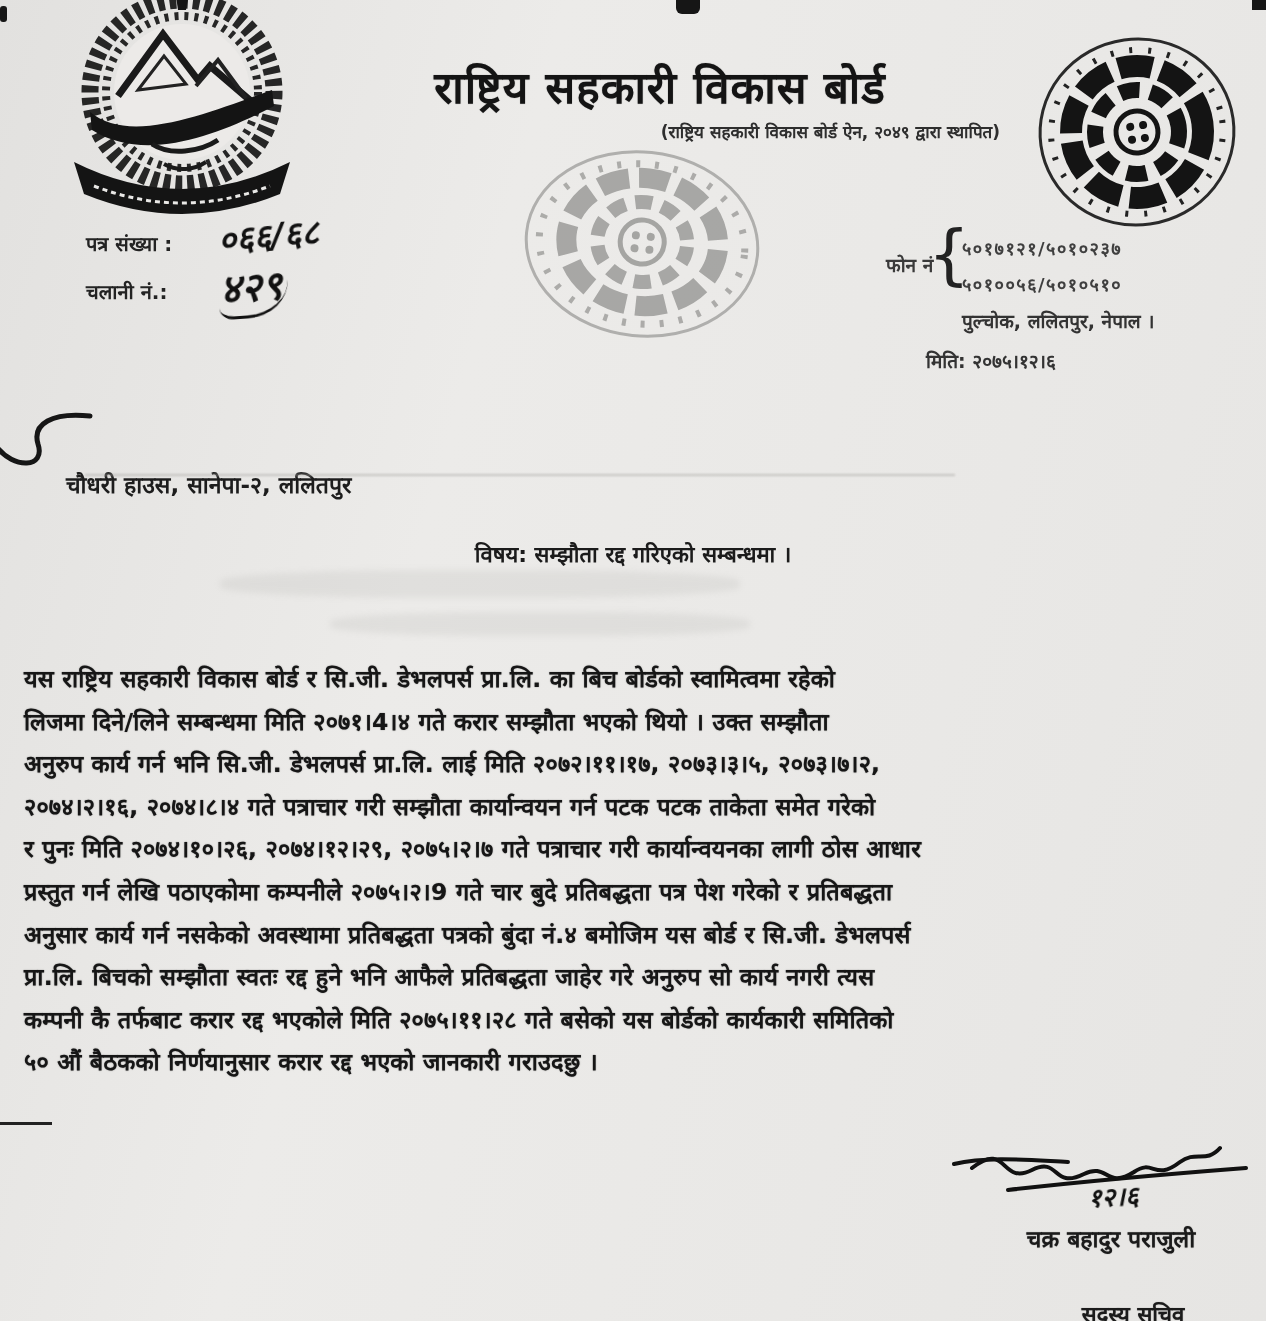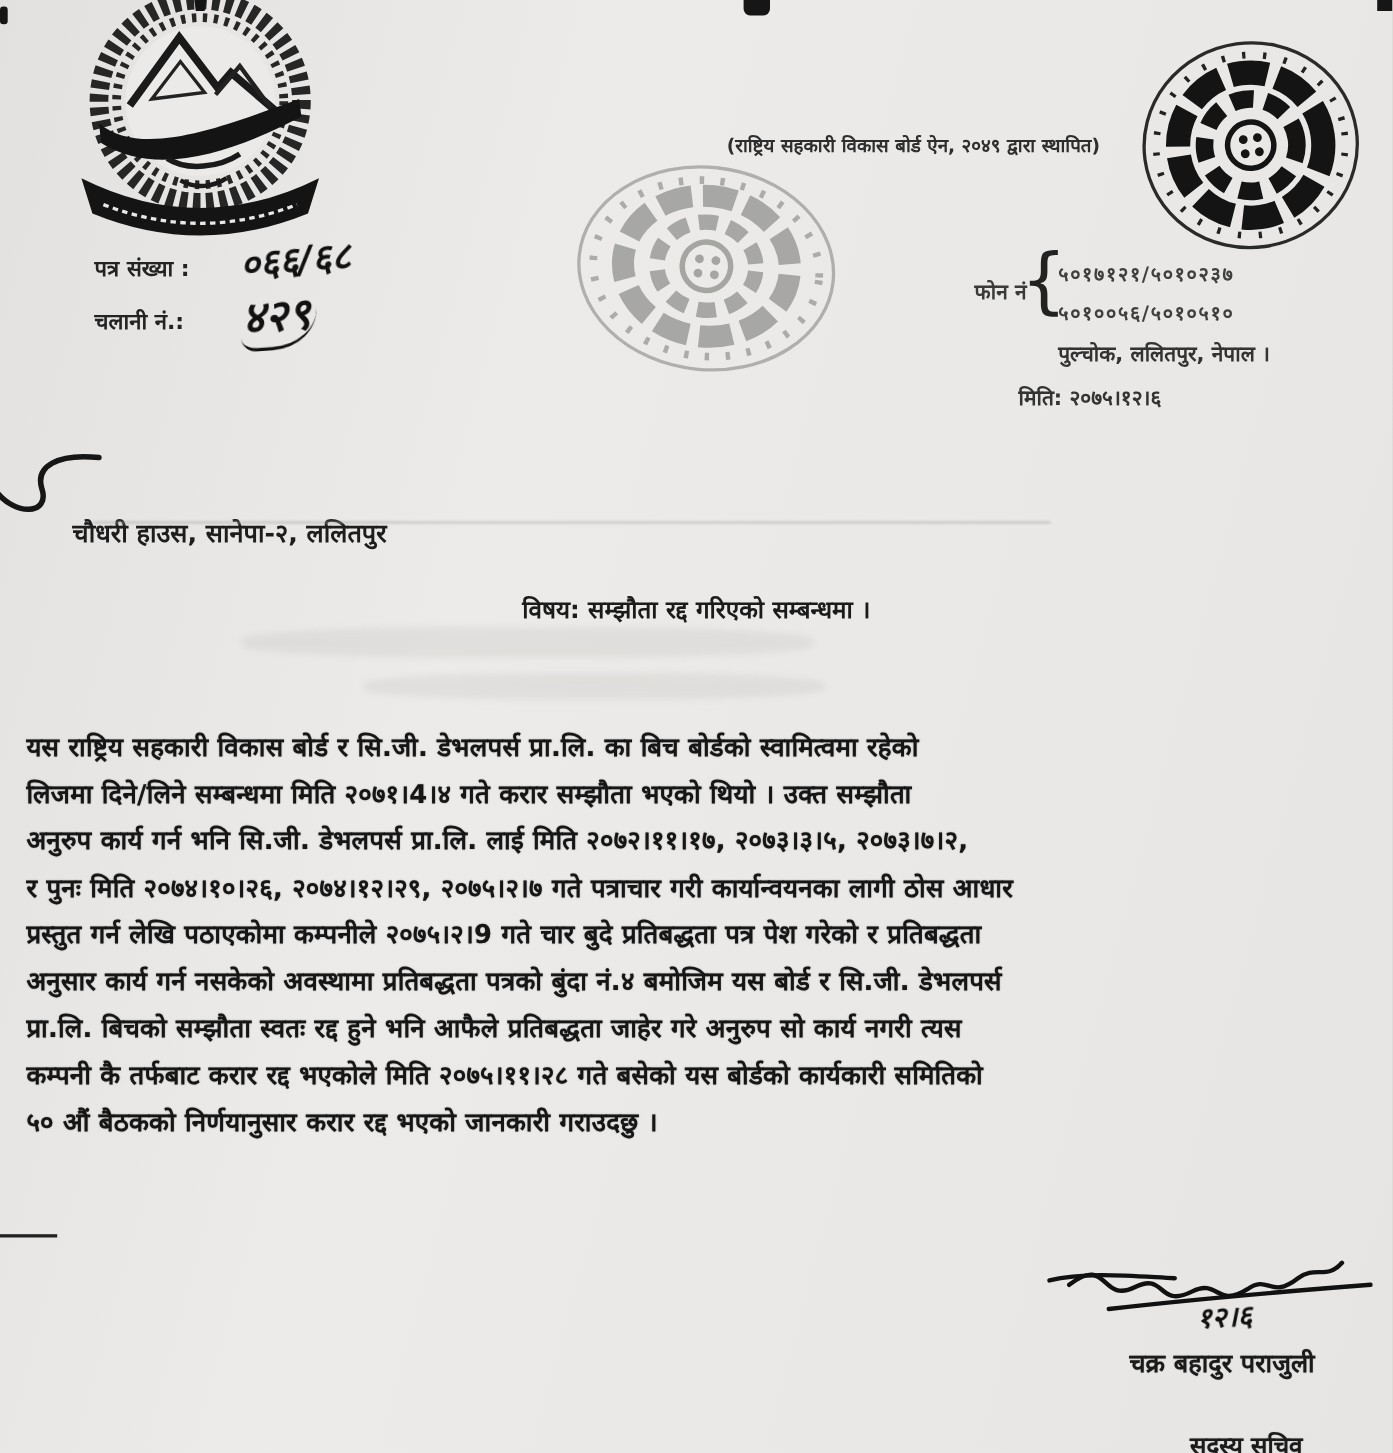--- a/index.html
+++ b/index.html
@@ -102,20 +102,21 @@
       <path d="M92,150 C 110,162 140,158 158,146" fill="none" stroke="#1a1a1a" stroke-width="5"></path>
       <path d="M104,170 C 118,178 134,176 146,168" fill="none" stroke="#1a1a1a" stroke-width="4"></path>
 
       <path d="M14,168 Q122,222 230,168 L220,200 Q122,240 24,200 Z" fill="#141414"></path>
       <path d="M34,192 Q122,226 210,192" fill="none" stroke="#e9e8e6" stroke-width="3" stroke-dasharray="5 4"></path>
 
       <path d="M116,2 L128,2 L126,16 L118,16 Z" fill="#141414"></path>
     </svg>
   </div>
 
+  <div class="abs org-name scan-text">राष्ट्रिय सहकारी विकास बोर्ड</div>
   <div class="abs org-subtitle">(राष्ट्रिय सहकारी विकास बोर्ड ऐन, २०४९ द्वारा स्थापित)</div>
 
   <div class="abs" style="left:1035px; top:32px; width:204px; height:200px;">
     <svg width="204" height="200" viewBox="0 0 204 200">
       <g transform="rotate(-8 102 100)">
         <ellipse cx="102" cy="100" rx="97" ry="93" fill="none" stroke="#2a2a2a" stroke-width="3"></ellipse>
         <ellipse cx="102" cy="100" rx="86" ry="82" fill="none" stroke="#222" stroke-width="6" stroke-dasharray="3 16"></ellipse>
         <circle cx="102" cy="100" r="66" fill="none" stroke="#141414" stroke-width="22" stroke-dasharray="34 9"></circle>
         <circle cx="102" cy="100" r="42" fill="none" stroke="#141414" stroke-width="16" stroke-dasharray="20 11"></circle>
         <circle cx="102" cy="100" r="21" fill="none" stroke="#141414" stroke-width="5"></circle>
@@ -163,20 +164,21 @@
   </div>
   <div class="abs recipient-line" style="left:66px; top:436px;margin-top:32px;">चौधरी हाउस, सानेपा-२, ललितपुर</div>
   <div class="abs faint-rule" style="left:85px; top:474px; width:870px;"></div>
 
   <div class="abs subject-line">विषय: सम्झौता रद्द गरिएको सम्बन्धमा ।</div>
 
   <div class="abs body-block">
     <div class="body-line">यस राष्ट्रिय सहकारी विकास बोर्ड र सि.जी. डेभलपर्स प्रा.लि. का बिच बोर्डको स्वामित्वमा रहेको</div>
     <div class="body-line">लिजमा दिने/लिने सम्बन्धमा मिति २०७१।4।४ गते करार सम्झौता भएको थियो । उक्त सम्झौता</div>
     <div class="body-line">अनुरुप कार्य गर्न भनि सि.जी. डेभलपर्स प्रा.लि. लाई मिति २०७२।११।१७, २०७३।३।५, २०७३।७।२,</div>
+    <div class="body-line">२०७४।२।१६, २०७४।८।४ गते पत्राचार गरी सम्झौता कार्यान्वयन गर्न पटक पटक ताकेता समेत गरेको</div>
     <div class="body-line">र पुनः मिति २०७४।१०।२६, २०७४।१२।२९, २०७५।२।७ गते पत्राचार गरी कार्यान्वयनका लागी ठोस आधार</div>
     <div class="body-line">प्रस्तुत गर्न लेखि पठाएकोमा कम्पनीले २०७५।२।9 गते चार बुदे प्रतिबद्धता पत्र पेश गरेको र प्रतिबद्धता</div>
     <div class="body-line">अनुसार कार्य गर्न नसकेको अवस्थामा प्रतिबद्धता पत्रको बुंदा नं.४ बमोजिम यस बोर्ड र सि.जी. डेभलपर्स</div>
     <div class="body-line">प्रा.लि. बिचको सम्झौता स्वतः रद्द हुने भनि आफैले प्रतिबद्धता जाहेर गरे अनुरुप सो कार्य नगरी त्यस</div>
     <div class="body-line">कम्पनी कै तर्फबाट करार रद्द भएकोले मिति २०७५।११।२८ गते बसेको यस बोर्डको कार्यकारी समितिको</div>
     <div class="body-line">५० औं बैठकको निर्णयानुसार करार रद्द भएको जानकारी गराउदछु ।</div>
   </div>
 
   <div class="abs" style="left:0; top:1122px; width:52px; height:3px; background:#222; filter:blur(.4px);"></div>
 

